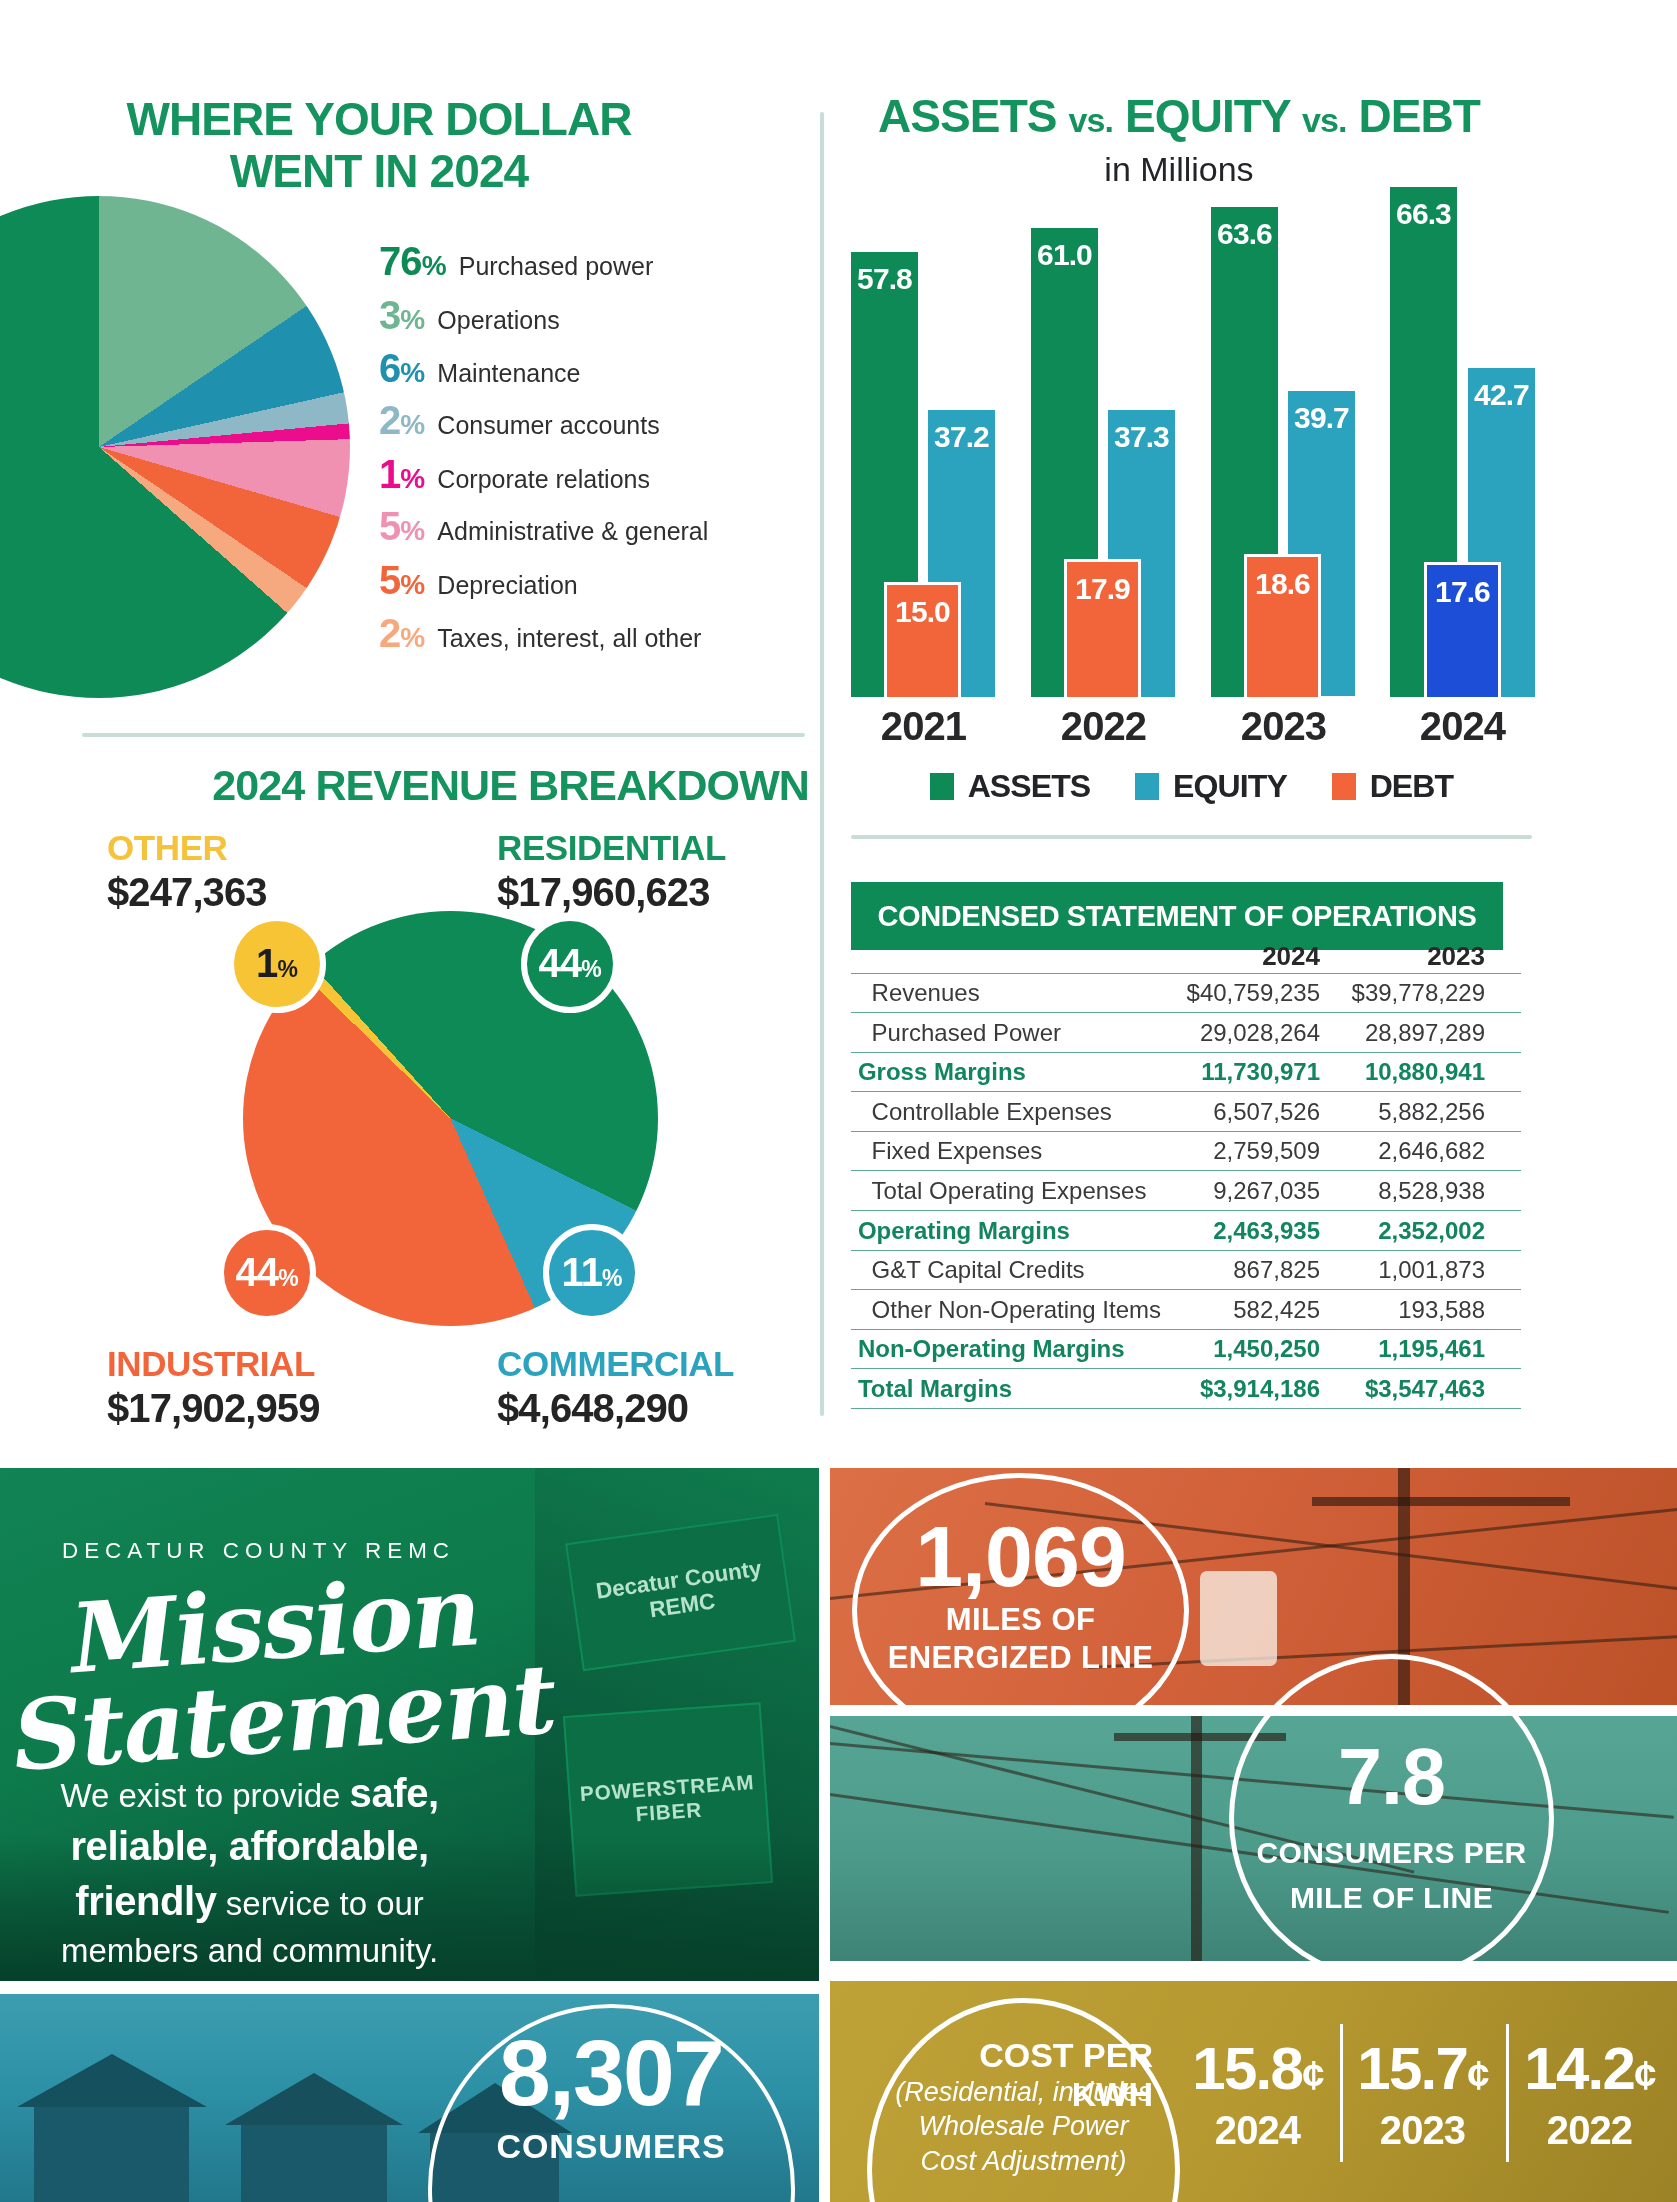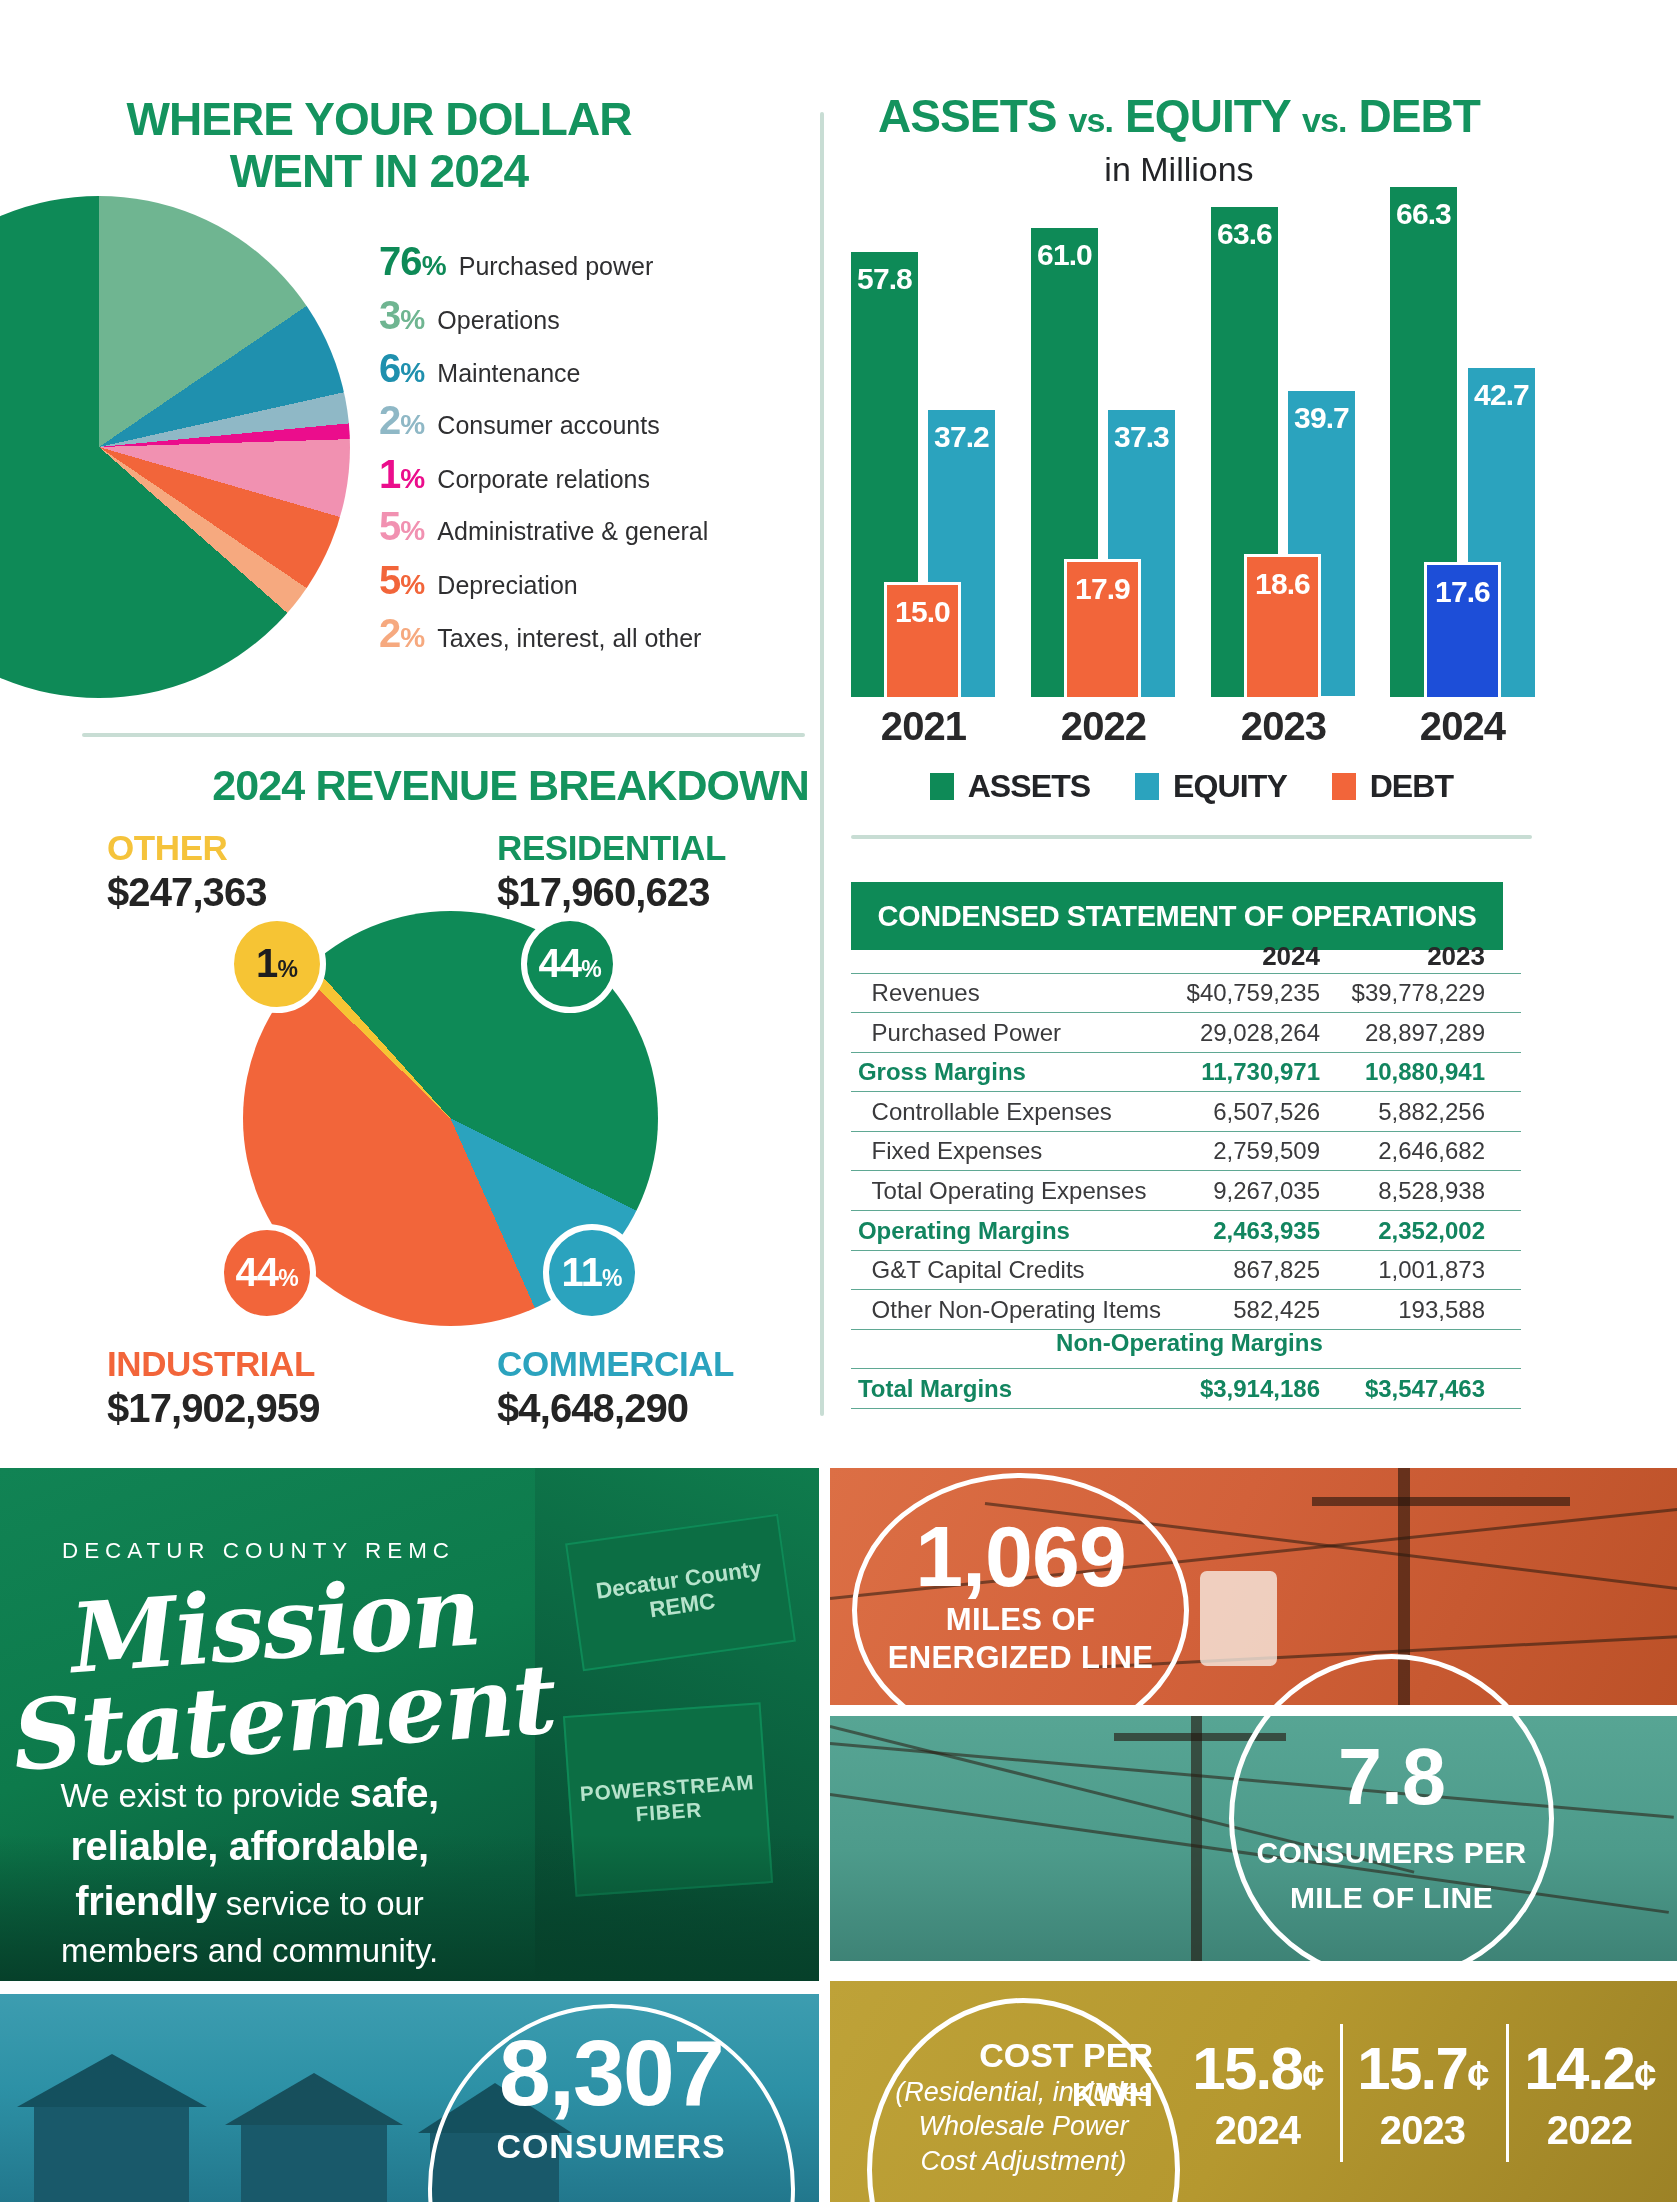--- a/index.html
+++ b/index.html
@@ -269,21 +269,21 @@
       <div class="stmt-row" style="top: 1250px;">
         <div class="stmt-label">G&amp;T Capital Credits</div>
         <div class="stmt-v1">867,825</div>
         <div class="stmt-v2">1,001,873</div>
       </div>
       <div class="stmt-row" style="top: 1290px;">
         <div class="stmt-label">Other Non-Operating Items</div>
         <div class="stmt-v1">582,425</div>
         <div class="stmt-v2">193,588</div>
       </div>
-      <div class="stmt-row em" style="top: 1329px; flex-direction: column;">
+      <div class="stmt-row em" style="top: 1329px;">
         <div class="stmt-label">Non-Operating Margins</div>
         <div class="stmt-v1">1,450,250</div>
         <div class="stmt-v2">1,195,461</div>
       </div>
       <div class="stmt-row em" style="top: 1369px;">
         <div class="stmt-label">Total Margins</div>
         <div class="stmt-v1">$3,914,186</div>
         <div class="stmt-v2">$3,547,463</div>
       </div>
     </div>

